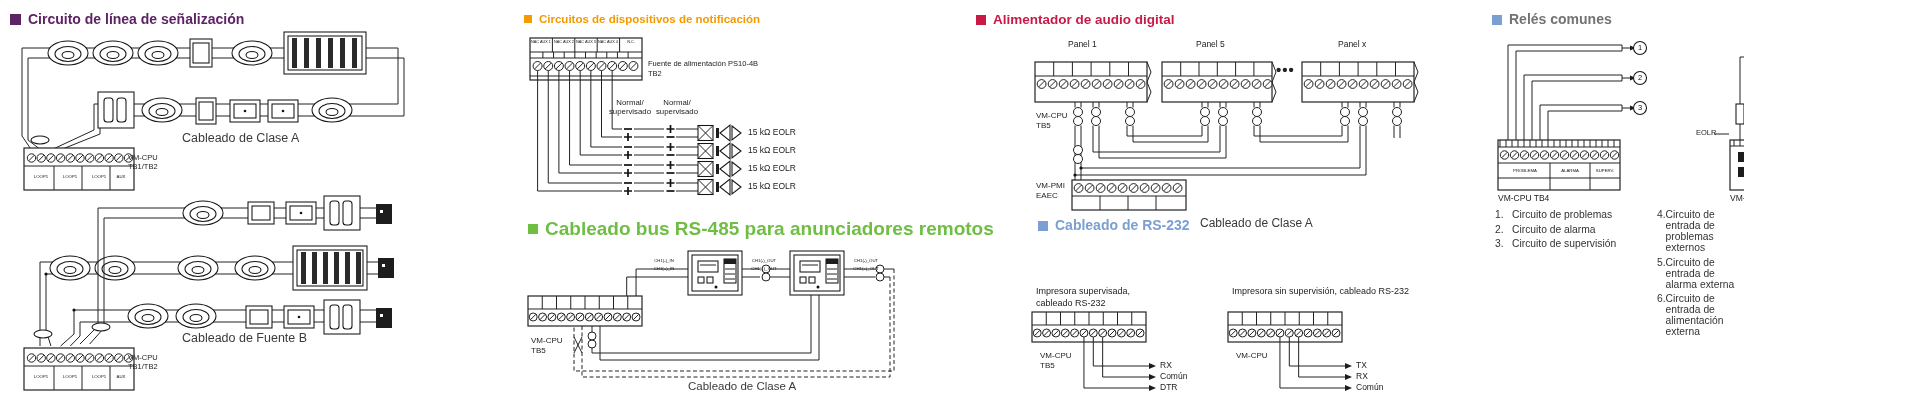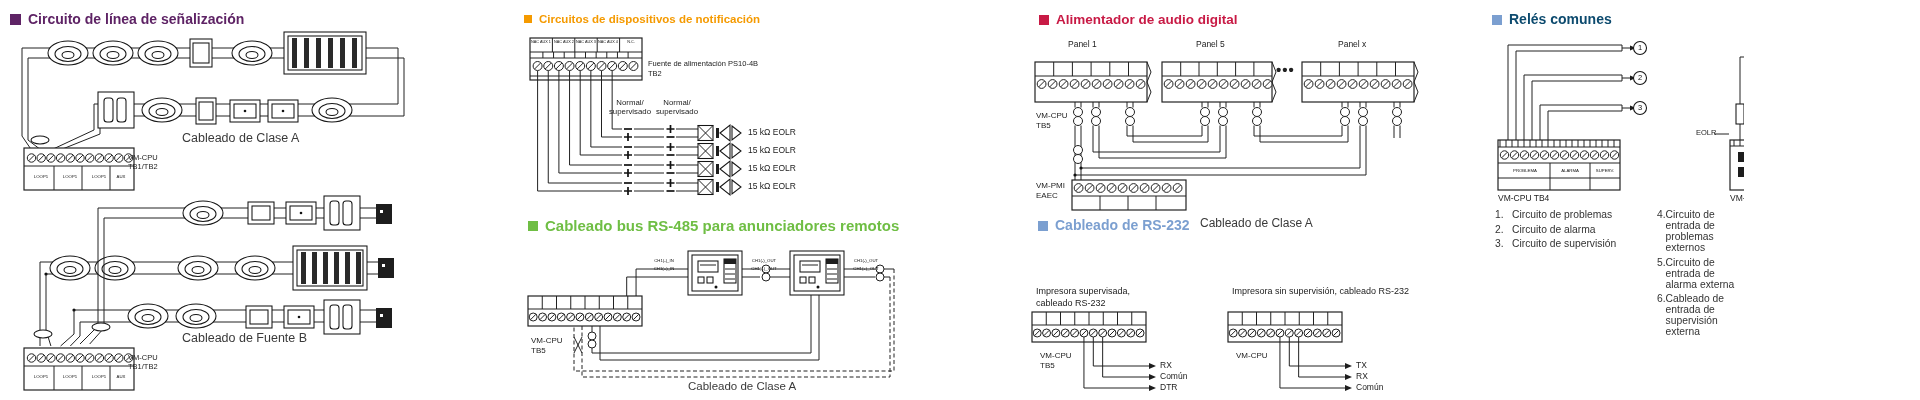--- a/index.html
+++ b/index.html
@@ -2,24 +2,24 @@
 <html><head>
 <meta charset="utf-8">
 <style>
   body{margin:0}
   .canvas{position:relative;width:1744px;height:400px;background:#fff;font-family:"Liberation Sans",sans-serif;overflow:hidden}
   .t{position:absolute;white-space:nowrap;color:#222;line-height:1.12}
   .title{display:flex;align-items:center;font-weight:bold}
   .title .sq{display:inline-block;width:10px;height:10px;margin-right:7px}
   .s1 .title{color:#5e2365;font-size:14px}.s1 .sq{background:#5e2365;width:11px;height:11px}
   .s2 .title{color:#f59a00;font-size:11.5px}.s2 .sq{background:#f59a00;width:8px;height:8px}
-  .s3 .title{color:#6fbe44;font-size:15px}.s3 .sq{background:#6fbe44}
+  .s3 .title{color:#6fbe44;font-size:19px}.s3 .sq{background:#6fbe44}
   .s4 .title{color:#c81a45;font-size:13.5px}.s4 .sq{background:#c81a45}
   .s5 .title{color:#7b9fd0;font-size:14px}.s5 .sq{background:#7b9fd0}
-  .s6 .title{color:#0c4a6e;font-size:14px}.s6 .sq{background:#7b9fd0}
+  .s6 .title{color:#737373;font-size:14px}.s6 .sq{background:#7b9fd0}
   .cap{font-size:12.5px;color:#3a3a3a}
   .lbl8{font-size:8px}.lbl75{font-size:7.5px}.lbl85{font-size:8.5px}.lbl9{font-size:9px}
   .micro{font-size:4.3px;letter-spacing:0;color:#111;text-align:center}
   .cell{font-size:3.8px;color:#111;text-align:center;width:42px}
   .hdr{font-size:7.8px;text-align:center;width:52px}
   .out{font-size:8.5px;font-weight:400}
   .digit{position:absolute;width:12px;text-align:center;font-size:7.5px;color:#111}
   .legend{position:absolute;font-size:10.3px;color:#333}
   .legend .row{display:flex;margin-bottom:3.6px}
   .legend .n{width:17px}
@@ -550,21 +550,21 @@
     <div class="t micro" style="left:744px;top:259px;width:40px">CH1(-)_OUT</div>
     <div class="t micro" style="left:744px;top:267px;width:40px">CH1(+)_OUT</div>
     <div class="t micro" style="left:846px;top:259px;width:40px">CH1(-)_OUT</div>
     <div class="t micro" style="left:846px;top:267px;width:40px">CH1(+)_OUT</div>
     <div class="t lbl8" style="left:531px;top:337px">VM-CPU</div>
     <div class="t lbl8" style="left:531px;top:347px">TB5</div>
     <div class="t cap" style="left:688px;top:380px;font-size:11.5px">Cableado de Clase A</div>
   </div>
 
   <div class="s4">
-    <div class="t title" style="left:1039px;top:12px">
+    <div class="t title" style="left:976px;top:12px">
       <span class="sq"></span>
       <span>Alimentador de audio digital</span>
     </div>
     <svg style="left:1030px;top:28px" width="430" height="212" viewBox="0 0 430 212">
 
       <g>
         <rect class="blk" x="5" y="34" width="112" height="40"></rect>
         <line class="wire" x1="5" y1="48" x2="117" y2="48"></line>
         <g>
             <line x1="23.7" y1="34" x2="23.7" y2="48" class="wire"></line>
@@ -1038,18 +1038,18 @@
       <div class="row">
           <span class="n">4.</span>
           <span>Circuito de entrada de problemas externos</span>
         </div>
       <div class="row">
           <span class="n">5.</span>
           <span>Circuito de entrada de alarma externa</span>
         </div>
       <div class="row">
           <span class="n">6.</span>
-          <span>Cableado de entrada de supervisión externa</span>
+          <span>Circuito de entrada de alimentación externa</span>
         </div>
     </div>
   </div>
 
 </div>
 
 </body></html>

